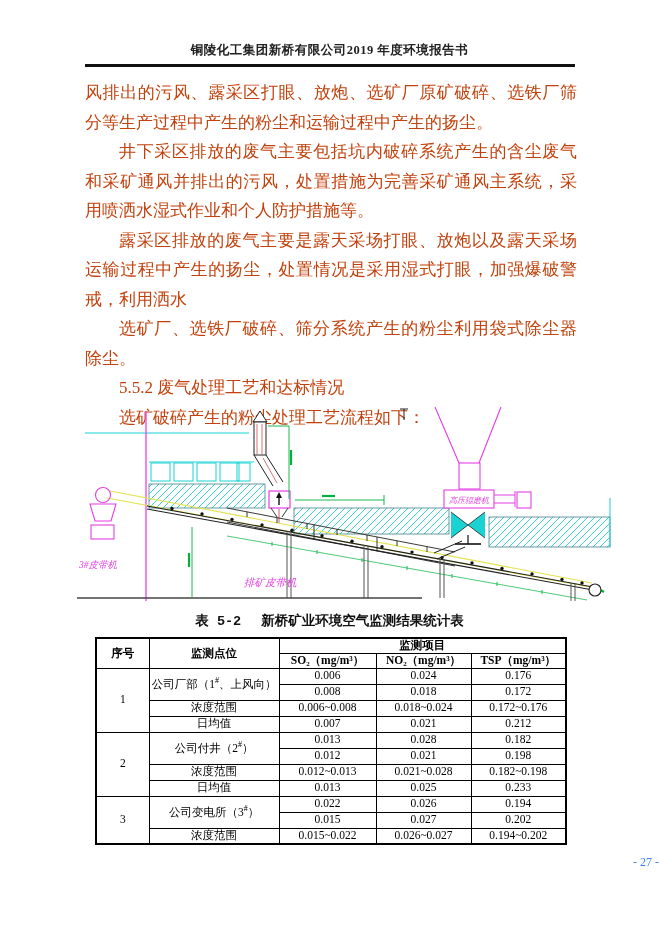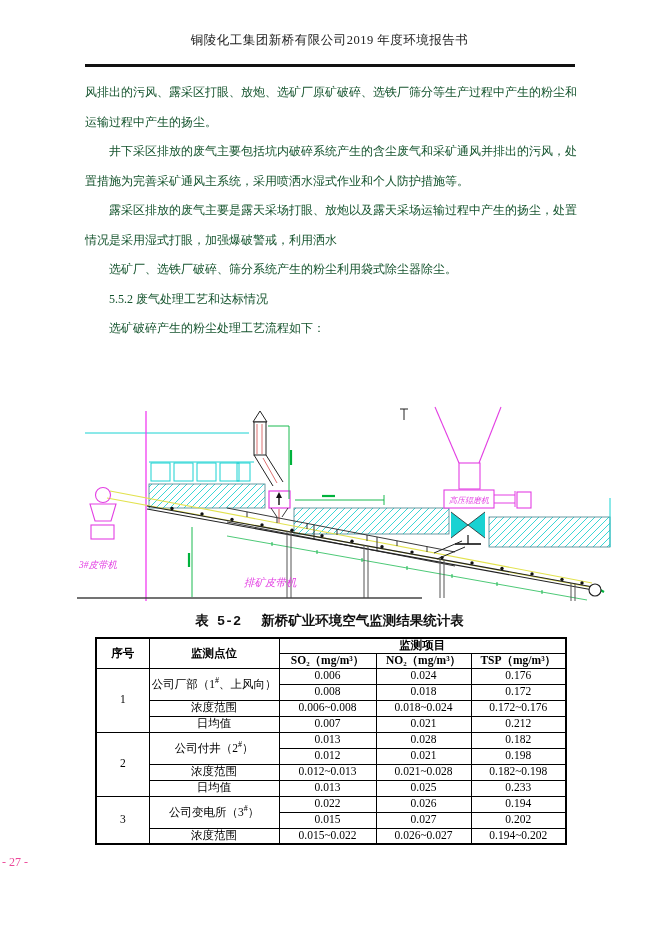--- a/index.html
+++ b/index.html
@@ -1,44 +1,44 @@
 <!DOCTYPE html>
 <html><head>
 <meta charset="utf-8">
 <style>
   * { margin:0; padding:0; box-sizing:border-box; }
   body { background:#ffffff; font-family:"Liberation Serif","DejaVu Serif",serif; color:#1a1a1a; }
   .page { position:relative; width:659px; height:930px; background:#fff; overflow:hidden; }
 
-  .doc-header { position:absolute; top:32px; left:0; right:0; text-align:center;
-    font-size:12.5px; font-weight:400; letter-spacing:0.5px; color:#222; }
+  .doc-header { position:absolute; top:42px; left:0; right:0; text-align:center;
+    font-size:12.5px; font-weight:700; letter-spacing:0.5px; color:#222; }
   .header-rule { position:absolute; top:64px; left:85px; width:490px; height:3px; background:#111; }
 
   .body-text { position:absolute; top:78px; left:85px; width:492px;
-    font-size:12px; line-height:29.5px; text-align:justify; color:#14532d; }
+    font-size:17px; line-height:29.5px; text-align:justify; color:#c2410c; }
   .body-text p { margin:0; }
   .body-text p.indent { text-indent:2em; }
 
   .diagram-wrap { position:absolute; top:405px; left:77px; width:535px; height:203px; }
 
   .table-caption { position:absolute; top:612px; left:0; right:0; text-align:center;
     font-size:13.5px; font-weight:700; font-family:Liberation Mono, monospace; color:#111; }
   .table-caption .gap { display:inline-block; width:20px; }
 
   table.monitor { position:absolute; top:637px; left:95px; width:470px;
     border-collapse:collapse; table-layout:fixed; font-size:11.5px; color:#000; }
   table.monitor { border:2px solid #000; }
   table.monitor td, table.monitor th { border:1px solid #000; text-align:center;
     vertical-align:middle; padding:0 2px; height:16px; line-height:1.2;
     font-family:"Liberation Serif","DejaVu Serif",serif; }
   table.monitor tr.hdr th { font-weight:700; height:15px; }
   table.monitor td sup, table.monitor th sup { font-size:8px; }
 
-  .page-number { position:absolute; top:855px; left:2px; right:0; text-align:left;
-    font-size:12px; color:#ec4899; }
+  .page-number { position:absolute; top:855px; left:8px; right:0; text-align:right;
+    font-size:12px; color:#3b82f6; }
 
   svg text.mlabel { font-family:"Liberation Serif","DejaVu Serif",serif; font-style:italic; }
 </style>
 </head>
 <body>
 
 <div class="page">
 
   <div class="doc-header">铜陵化工集团新桥有限公司2019 年度环境报告书</div>
   <div class="header-rule"></div>

